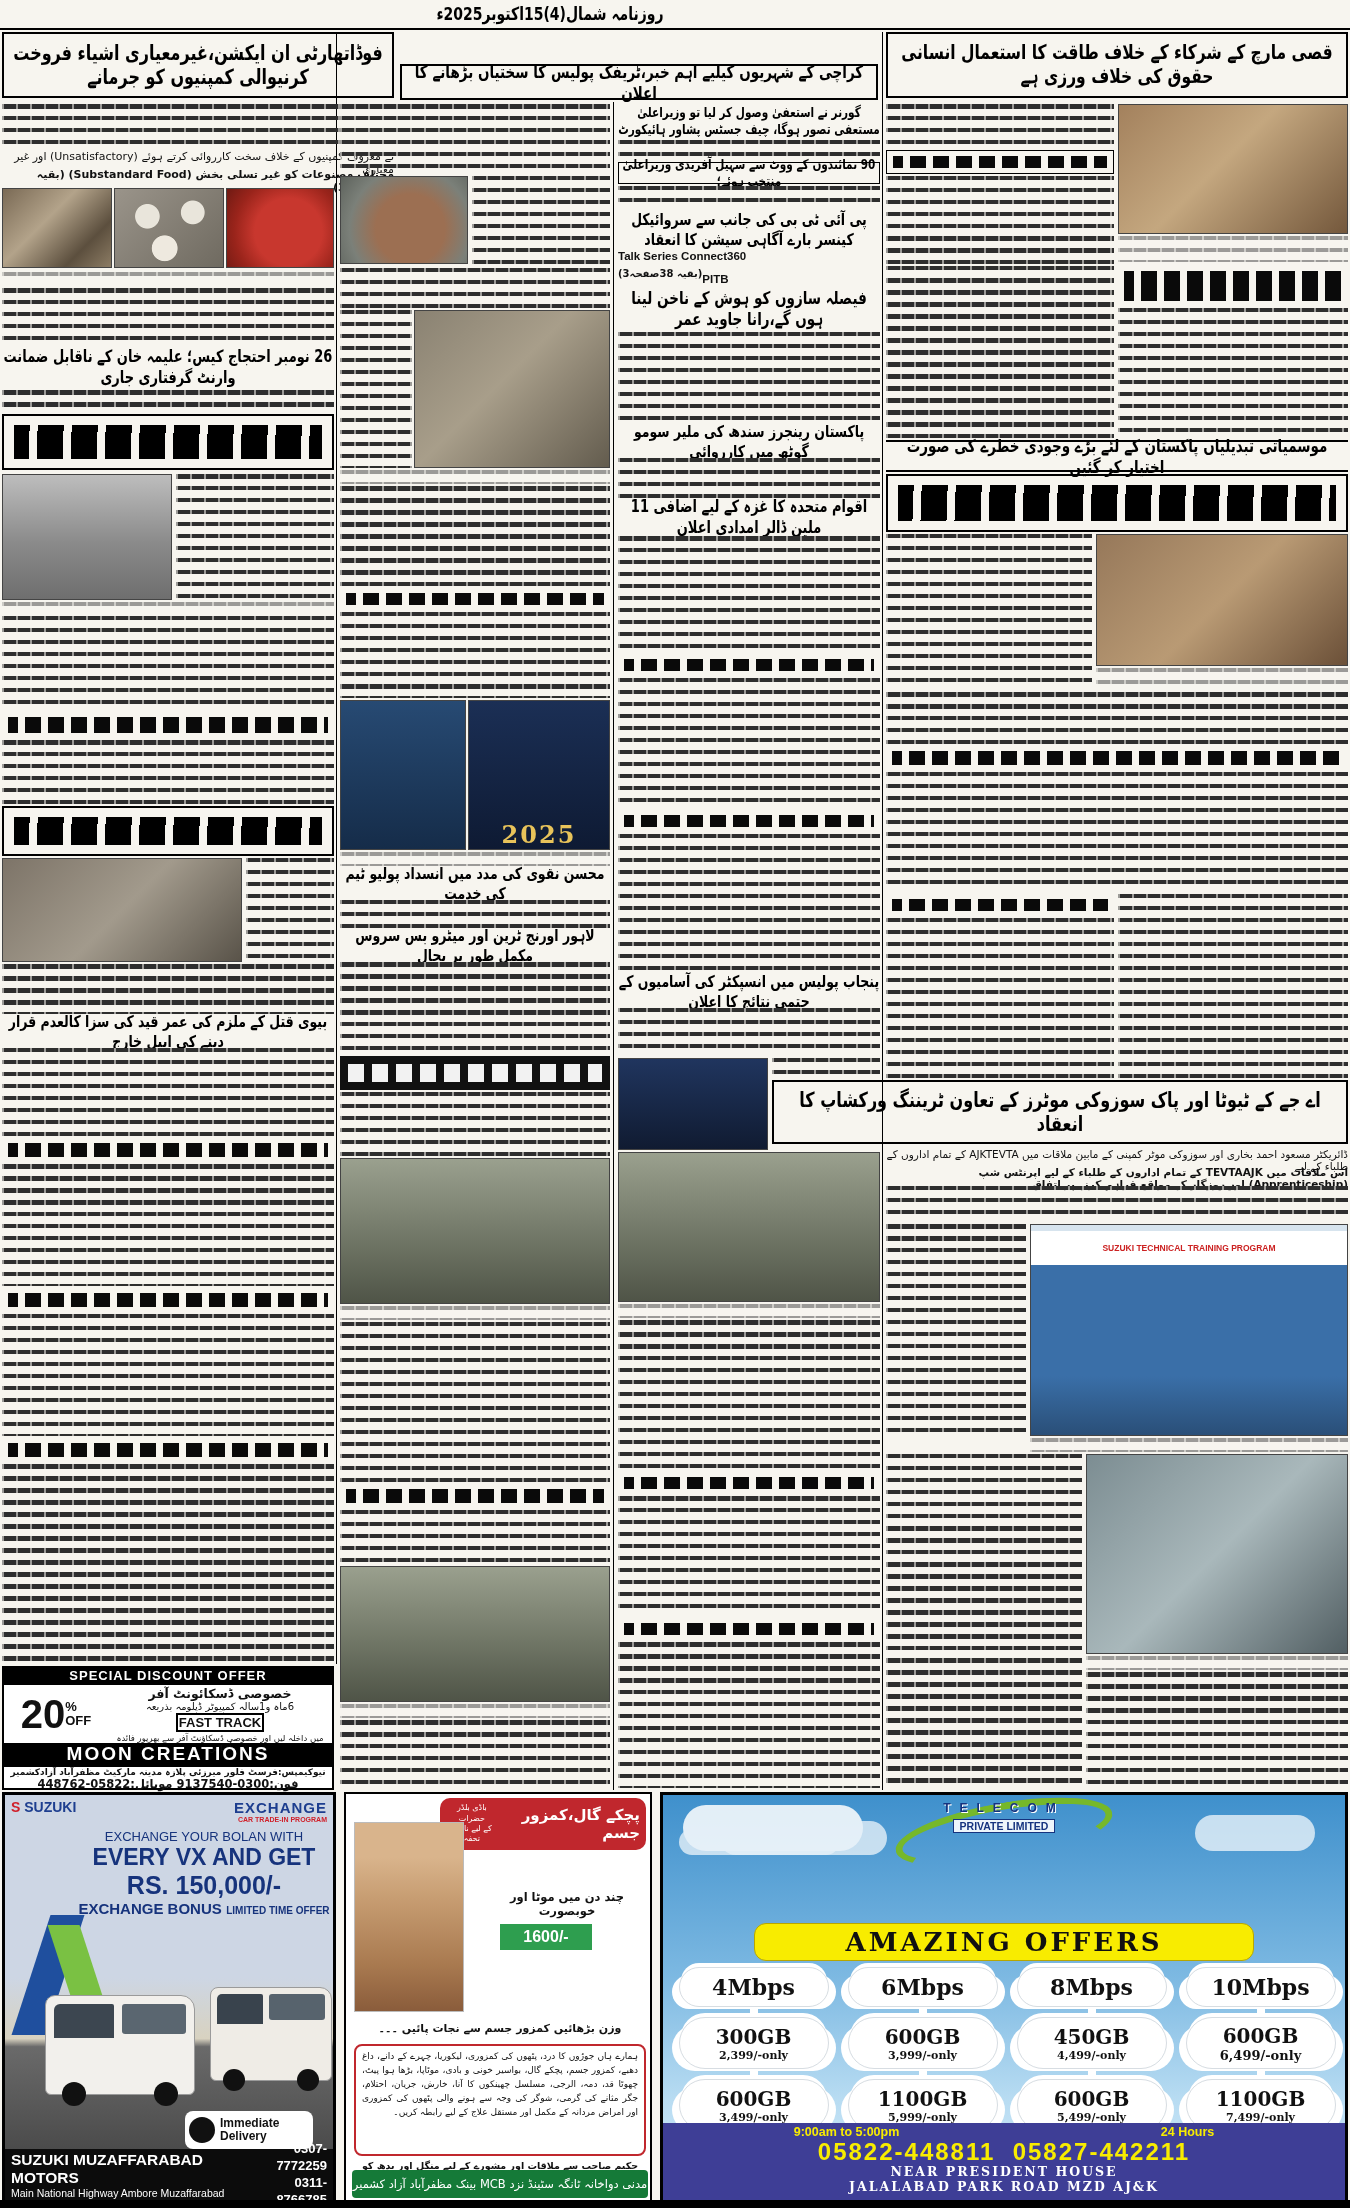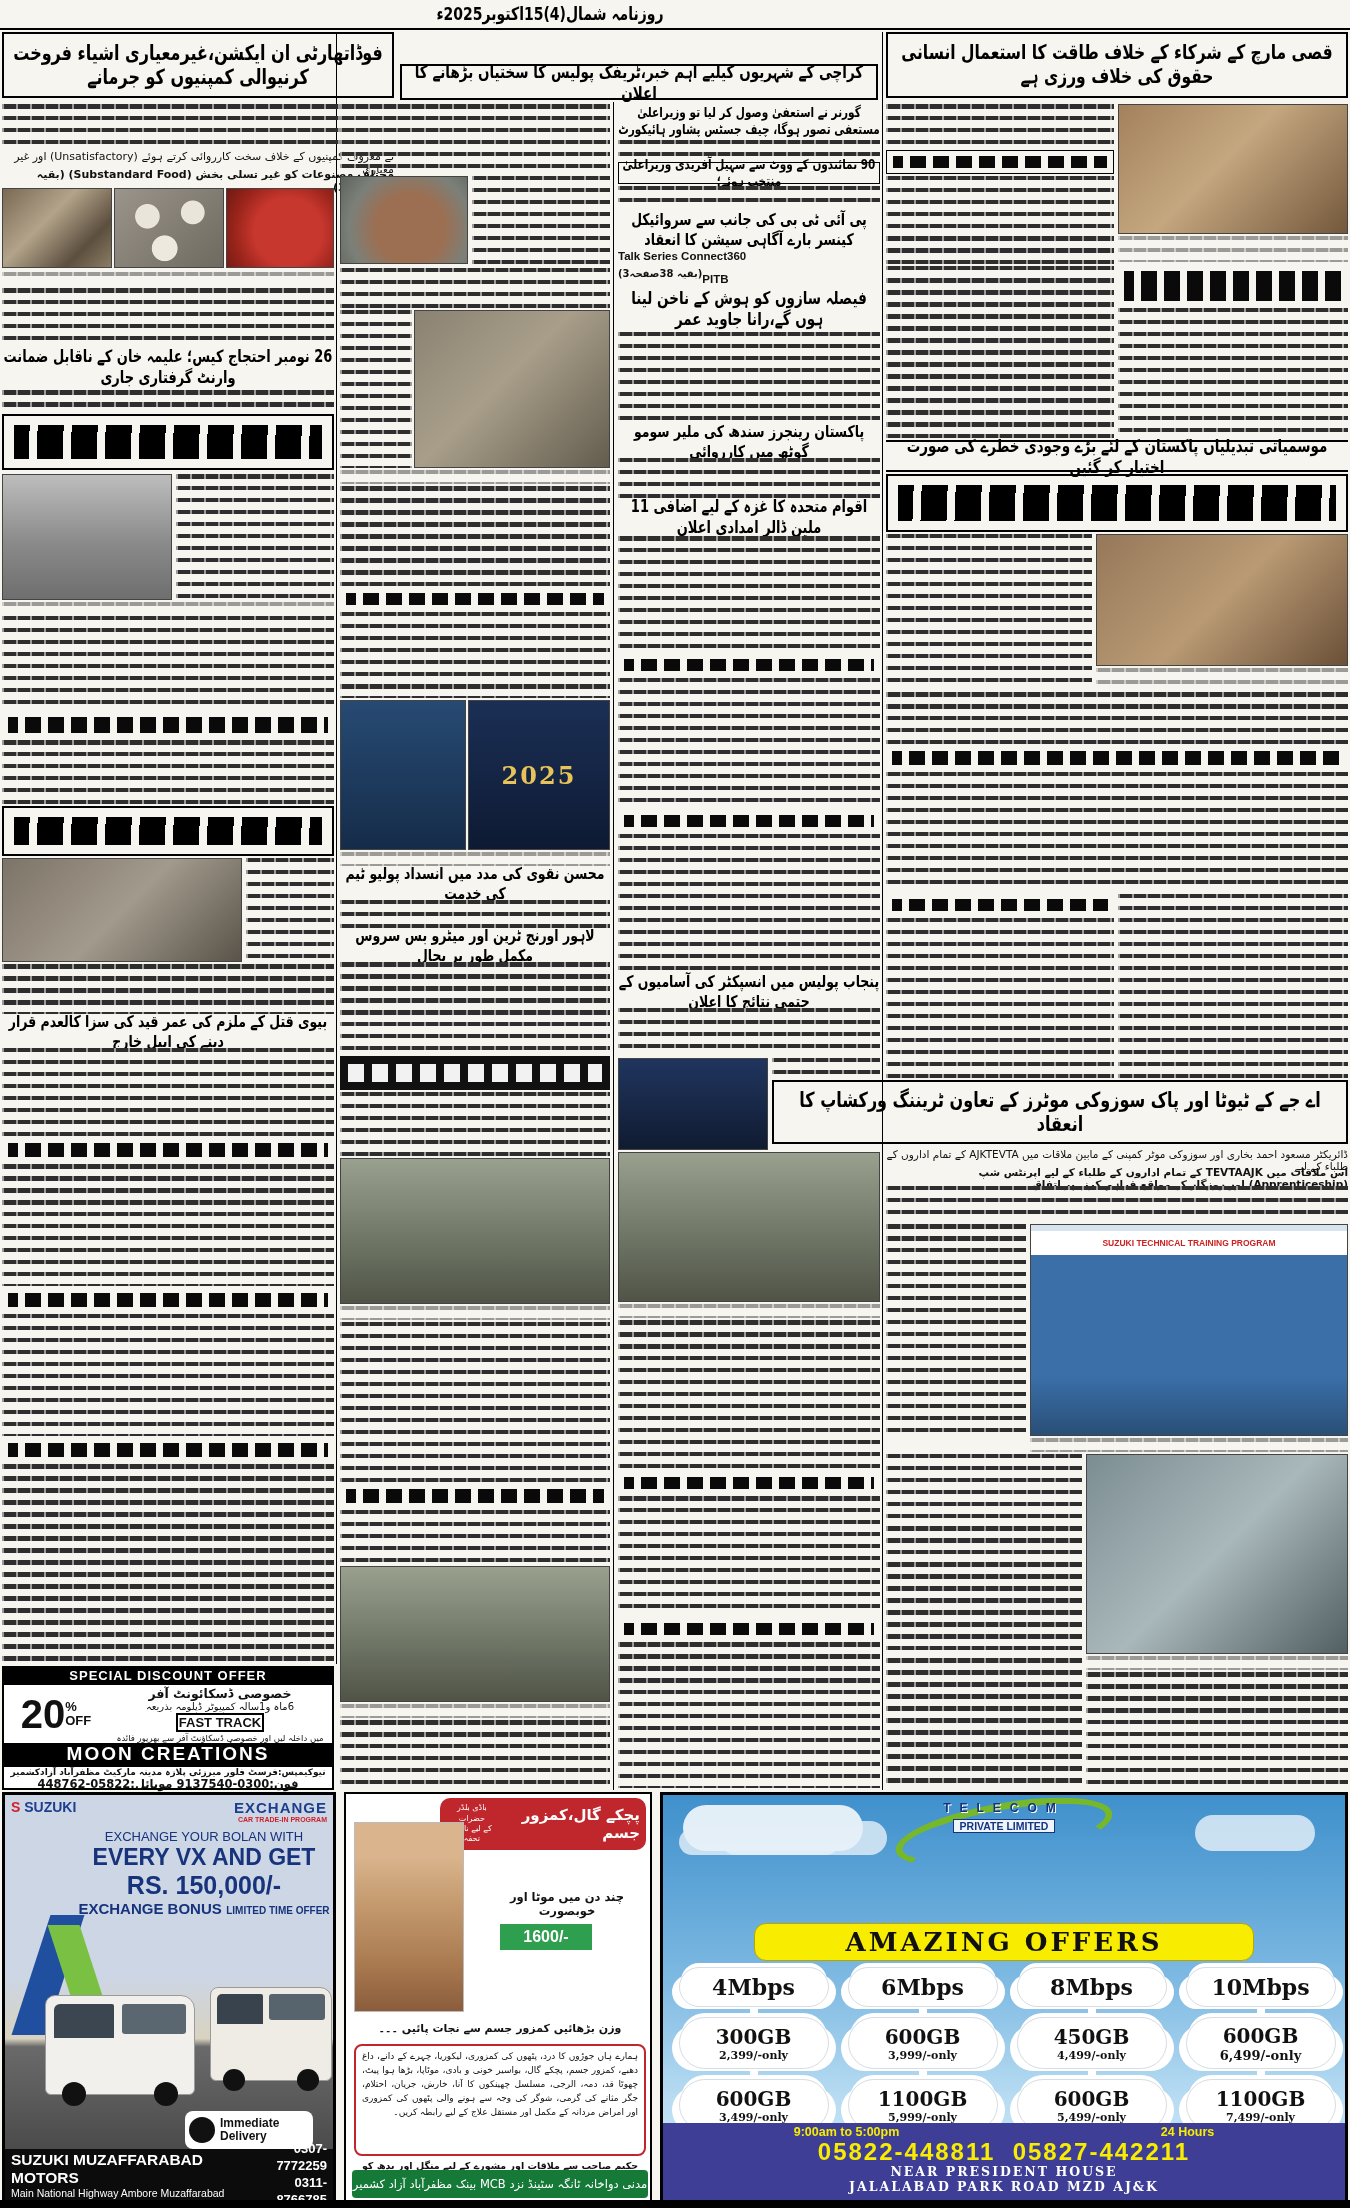--- a/index.html
+++ b/index.html
@@ -27,21 +27,21 @@
   .ph{border:1px solid #444}
   .ph-pots{background:linear-gradient(135deg,#7a6a55,#b3a38a 40%,#5c4f3e 75%,#8c7c64)}
   .ph-milk{background-image:radial-gradient(circle at 30% 35%,#e9e5db 0 13%,rgba(0,0,0,0) 14%),radial-gradient(circle at 72% 30%,#e9e5db 0 12%,rgba(0,0,0,0) 13%),radial-gradient(circle at 46% 76%,#eee9df 0 15%,rgba(0,0,0,0) 16%),linear-gradient(135deg,#9a948a,#6f6a60)}
   .ph-tomato{background:radial-gradient(circle at 58% 55%,#c8372e 0 45%,#9a241b 72%,#6f1a13)}
   .ph-meat{background:radial-gradient(circle at 55% 60%,#9c6f52 0 40%,#7b8079 70%,#5d625c)}
   .ph-street{background:linear-gradient(180deg,#bdbdbd,#8a8a8a 55%,#6e6e6e)}
   .ph-office{background:linear-gradient(135deg,#8a8272,#a89e8a 45%,#635c4e)}
   .ph-warm{background:linear-gradient(135deg,#a3815d,#c4a77f 45%,#74583c)}
   .ph-meeting{background:linear-gradient(135deg,#7d7468,#a29a8c 50%,#595349)}
   .ph-grad1{background:linear-gradient(180deg,#274a73,#152c49)}
-  .ph-grad2{background:linear-gradient(180deg,#1b2f55,#0e1a33);display:flex;align-items:center;justify-content:center}
+  .ph-grad2{background:linear-gradient(180deg,#1b2f55,#0e1a33);display:flex;align-items:flex-end;justify-content:center}
   .ph-gradstage{background:linear-gradient(180deg,#20355e,#101b31)}
   .ph-crowd{background:linear-gradient(180deg,#9aa08e,#6d7363 60%,#4f5447)}
   .ph-funeral{background:linear-gradient(135deg,#96785a,#b99a74 50%,#6b5038)}
   .ph-doctor{background:linear-gradient(135deg,#7c8d92,#a9b8bb 50%,#525f63)}
   .ph-train{background:linear-gradient(180deg,#d7e4ee 0 14%,#3a6fa8 14% 72%,#2a4f78)}
   .goldyear{color:#e8c35a;font-weight:bold;font-size:24px;letter-spacing:2px;font-family:"DejaVu Serif",serif}
   
   .latin{font-family:"Liberation Sans",sans-serif}
   .serif{font-family:"DejaVu Serif",serif}
   
@@ -294,21 +294,21 @@
 <div class="a phd" style="left:886px;top:894px;width:228px;height:22px"></div>
 <div class="a t" style="left:886px;top:918px;width:228px;height:160px"></div>
 <div class="a t" style="left:1118px;top:894px;width:230px;height:184px"></div>
 <div class="a hd box" style="left:772px;top:1080px;width:576px;height:64px;font-size:16px">
     <span>اے جے کے ٹیوٹا اور پاک سوزوکی موٹرز کے تعاون ٹریننگ ورکشاپ کا انعقاد</span>
   </div>
 <div class="a rtl" style="left:886px;top:1148px;width:462px;height:16px;font-size:10.5px">ڈائریکٹر مسعود احمد بخاری اور سوزوکی موٹر کمپنی کے مابین ملاقات میں AJKTEVTA کے تمام اداروں کے طلباء کے لیے</div>
 <div class="a rtl" style="left:886px;top:1166px;width:462px;height:16px;font-size:10.5px;font-weight:bold">اس ملاقات میں TEVTAAJK کے تمام اداروں کے طلباء کے لیے اپرنٹس شپ (Apprenticeship) اور روزگار کے مواقع فراہم کرنے پر اتفاق</div>
 <div class="a t" style="left:886px;top:1186px;width:462px;height:36px"></div>
 <div class="a ph ph-train" style="left:1030px;top:1224px;width:318px;height:212px">
-  <div class="latin" style="margin-top:6px;background:#fff;height:24px;display:flex;align-items:center;justify-content:center;font-size:8.5px;font-weight:bold;color:#c22">SUZUKI TECHNICAL TRAINING PROGRAM</div>
+  <div class="latin" style="margin-top:6px;background:#fff;height:34px;display:flex;align-items:center;justify-content:center;font-size:8.5px;font-weight:bold;color:#c22">SUZUKI TECHNICAL TRAINING PROGRAM</div>
 </div>
 <div class="a t" style="left:886px;top:1224px;width:140px;height:212px"></div>
 <div class="a t tl" style="left:1030px;top:1438px;width:318px;height:14px"></div>
 <div class="a t" style="left:886px;top:1454px;width:196px;height:336px"></div>
 <div class="a ph ph-doctor" style="left:1086px;top:1454px;width:262px;height:200px"></div>
 <div class="a t tl" style="left:1086px;top:1656px;width:262px;height:14px"></div>
 <div class="a t" style="left:1086px;top:1672px;width:262px;height:118px"></div>
 
 <div class="a" style="left:660px;top:1792px;width:688px;height:412px;border:3px solid #000;background:linear-gradient(180deg,#3f90cc,#7db9e2 45%,#b8dcf2 75%,#d7ecfa)">
   <div class="a" style="left:20px;top:10px;width:180px;height:46px;background:#fff;opacity:.85;border-radius:40px;box-shadow:30px 10px 0 -6px rgba(255,255,255,.8),-14px 14px 0 -10px rgba(255,255,255,.8)"></div>

